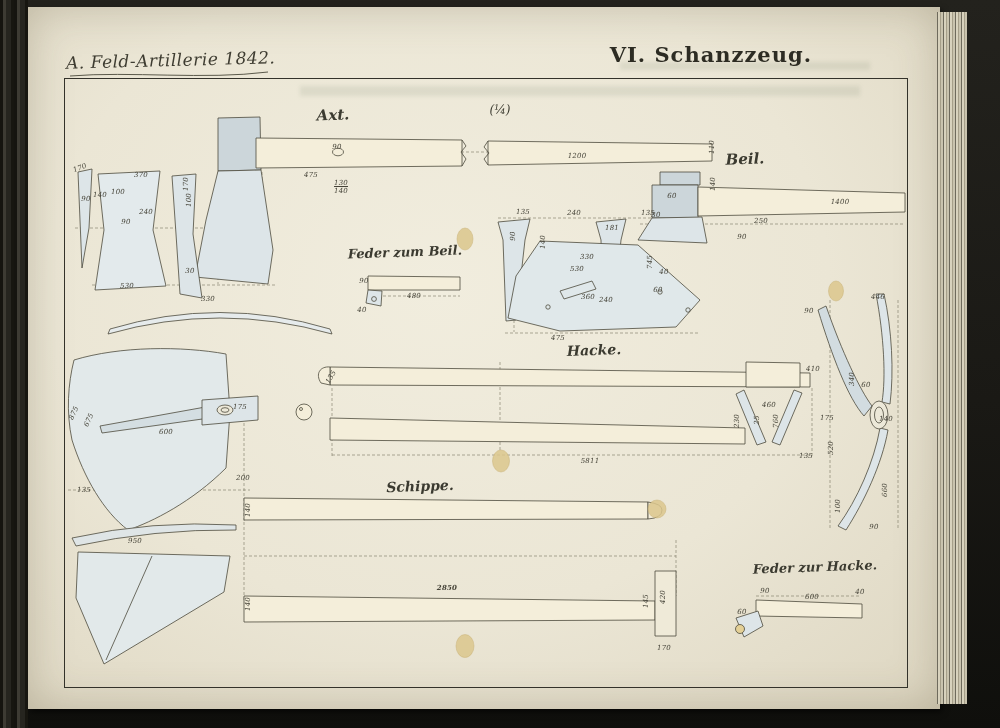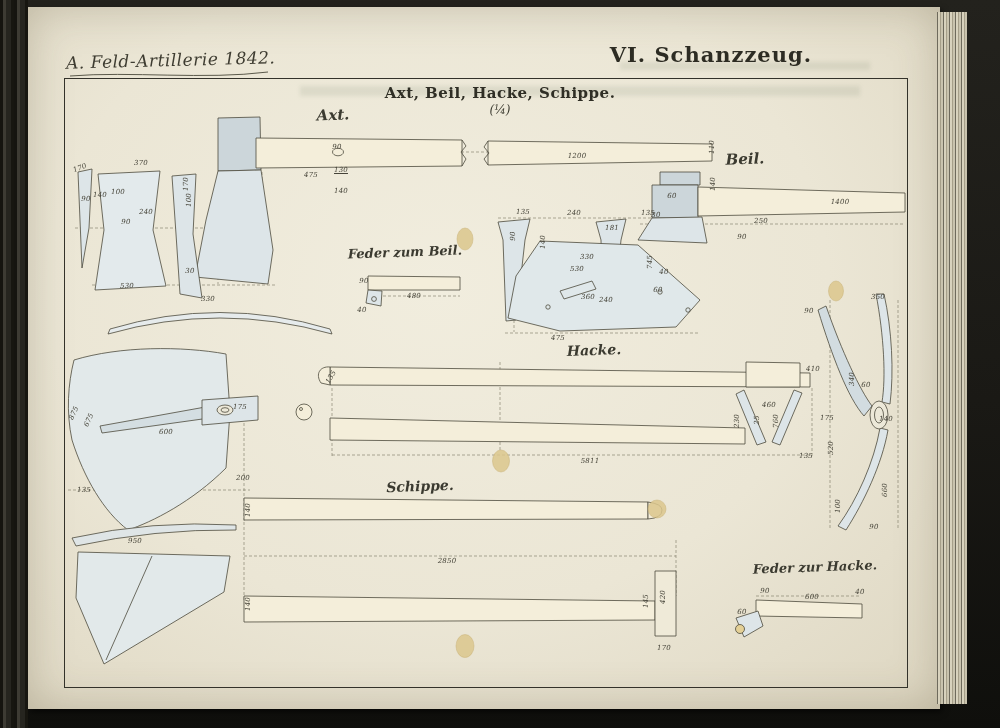--- a/index.html
+++ b/index.html
@@ -39,21 +39,20 @@
 <div id="scan">
   <div class="page"></div>
   <div class="spine"></div>
   <div class="page-edge-right"></div>
   <div class="ghost g1"></div>
   <div class="ghost g2"></div>
   <div class="frame"></div>
 
   <div class="handwritten">A. Feld-Artillerie 1842.</div>
   <div class="title">VI. Schanzzeug.</div>
-  <div class="subtitle">Axt, Beil, Hacke, Schippe.</div>
   <div class="scale">(¼)</div>
 
   <svg class="draw" width="1000" height="728" viewBox="0 0 1000 728">
 
     <g stroke="#4a483a" stroke-width="0.9" fill="none">
       <path d="M70,76 C130,71 205,80 268,72"></path>
     </g>
 
     <g stroke="#7a7762" stroke-width="0.6" fill="none" stroke-dasharray="3 2">
       <path d="M75,228 H270"></path>
@@ -168,35 +167,35 @@
       <ellipse cx="465" cy="239" rx="8" ry="11"></ellipse>
       <ellipse cx="836" cy="291" rx="7.5" ry="10"></ellipse>
       <ellipse cx="501" cy="461" rx="8.5" ry="11"></ellipse>
       <circle cx="657" cy="509" r="9"></circle>
       <ellipse cx="465" cy="646" rx="9" ry="11.5"></ellipse>
     </g>
   </svg>
 
   <div id="ann">
       <span class="dim" style="left: 80px; top: 168px; --r: -20deg;">170</span>
-      <span class="dim" style="left: 141px; top: 163px;">370</span>
+      <span class="dim" style="left: 141px; top: 175px;">370</span>
       <span class="dim" style="left: 86px; top: 199px;">90</span>
       <span class="dim" style="left: 100px; top: 195px;">140</span>
       <span class="dim" style="left: 118px; top: 192px;">100</span>
       <span class="dim" style="left: 146px; top: 212px;">240</span>
       <span class="dim" style="left: 126px; top: 222px;">90</span>
       <span class="dim" style="left: 186px; top: 184px; --r: -90deg;">170</span>
       <span class="dim" style="left: 189px; top: 200px; --r: -90deg;">100</span>
       <span class="dim" style="left: 190px; top: 271px;">30</span>
       <span class="dim" style="left: 127px; top: 286px;">530</span>
       <span class="dim" style="left: 208px; top: 299px;">330</span>
       <span class="dim" style="left: 337px; top: 147px;">90</span>
       <span class="dim" style="left: 577px; top: 156px;">1200</span>
       <span class="dim" style="left: 311px; top: 175px;">475</span>
-      <span class="dim" style="left: 341px; top: 170px; text-decoration: underline;">130</span>
+      <span class="dim" style="left: 341px; top: 183px; text-decoration: underline;">130</span>
       <span class="dim" style="left: 341px; top: 191px;">140</span>
       <span class="dim" style="left: 712px; top: 147px; --r: -90deg;">110</span>
       <span class="dim" style="left: 713px; top: 184px; --r: -90deg;">140</span>
       <span class="dim" style="left: 672px; top: 196px;">60</span>
       <span class="dim" style="left: 840px; top: 202px;">1400</span>
       <span class="dim" style="left: 656px; top: 215px;">30</span>
       <span class="dim" style="left: 761px; top: 221px;">250</span>
       <span class="dim" style="left: 742px; top: 237px;">90</span>
       <span class="dim" style="left: 364px; top: 281px;">90</span>
       <span class="dim" style="left: 414px; top: 296px;">480</span>
@@ -217,38 +216,38 @@
       <span class="dim" style="left: 558px; top: 338px;">475</span>
       <span class="dim" style="left: 331px; top: 377px; --r: -60deg;">135</span>
       <span class="dim" style="left: 813px; top: 369px;">410</span>
       <span class="dim" style="left: 769px; top: 405px;">460</span>
       <span class="dim" style="left: 737px; top: 421px; --r: -90deg;">230</span>
       <span class="dim" style="left: 757px; top: 420px; --r: -90deg;">25</span>
       <span class="dim" style="left: 776px; top: 421px; --r: -90deg;">760</span>
       <span class="dim" style="left: 827px; top: 418px;">175</span>
       <span class="dim" style="left: 590px; top: 461px;">5811</span>
       <span class="dim" style="left: 806px; top: 456px;">135</span>
-      <span class="dim" style="left: 878px; top: 297px;">350</span>
+      <span class="dim" style="left: 878px; top: 297px;">446</span>
       <span class="dim" style="left: 809px; top: 311px;">90</span>
       <span class="dim" style="left: 852px; top: 379px; --r: -90deg;">340</span>
       <span class="dim" style="left: 866px; top: 385px;">60</span>
       <span class="dim" style="left: 886px; top: 419px;">140</span>
       <span class="dim" style="left: 831px; top: 448px; --r: -90deg;">520</span>
       <span class="dim" style="left: 885px; top: 490px; --r: -90deg;">660</span>
       <span class="dim" style="left: 838px; top: 506px; --r: -90deg;">100</span>
       <span class="dim" style="left: 874px; top: 527px;">90</span>
       <span class="dim" style="left: 74px; top: 413px; --r: -65deg;">875</span>
       <span class="dim" style="left: 89px; top: 420px; --r: -65deg;">675</span>
       <span class="dim" style="left: 166px; top: 432px;">600</span>
       <span class="dim" style="left: 240px; top: 407px;">175</span>
       <span class="dim" style="left: 84px; top: 490px;">135</span>
       <span class="dim" style="left: 243px; top: 478px;">200</span>
       <span class="dim" style="left: 248px; top: 510px; --r: -90deg;">140</span>
       <span class="dim" style="left: 135px; top: 541px;">950</span>
-      <span class="dim" style="left: 447px; top: 561px;">2850</span>
+      <span class="dim" style="left: 447px; top: 587px; font-weight: bold;">2850</span>
       <span class="dim" style="left: 248px; top: 604px; --r: -90deg;">140</span>
       <span class="dim" style="left: 663px; top: 597px; --r: -90deg;">420</span>
       <span class="dim" style="left: 646px; top: 601px; --r: -90deg;">145</span>
       <span class="dim" style="left: 664px; top: 648px;">170</span>
       <span class="dim" style="left: 765px; top: 591px;">90</span>
       <span class="dim" style="left: 812px; top: 597px;">600</span>
       <span class="dim" style="left: 860px; top: 592px;">40</span>
       <span class="dim" style="left: 742px; top: 612px;">60</span>
       <span class="script-label" style="left: 333px; top: 115px; font-size: 15px;">Axt.</span>
       <span class="script-label" style="left: 745px; top: 159px; font-size: 15px;">Beil.</span>

